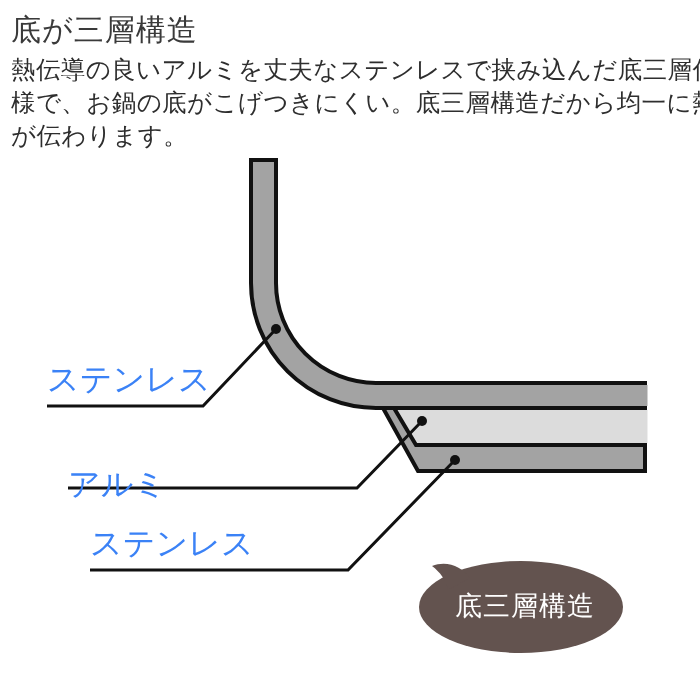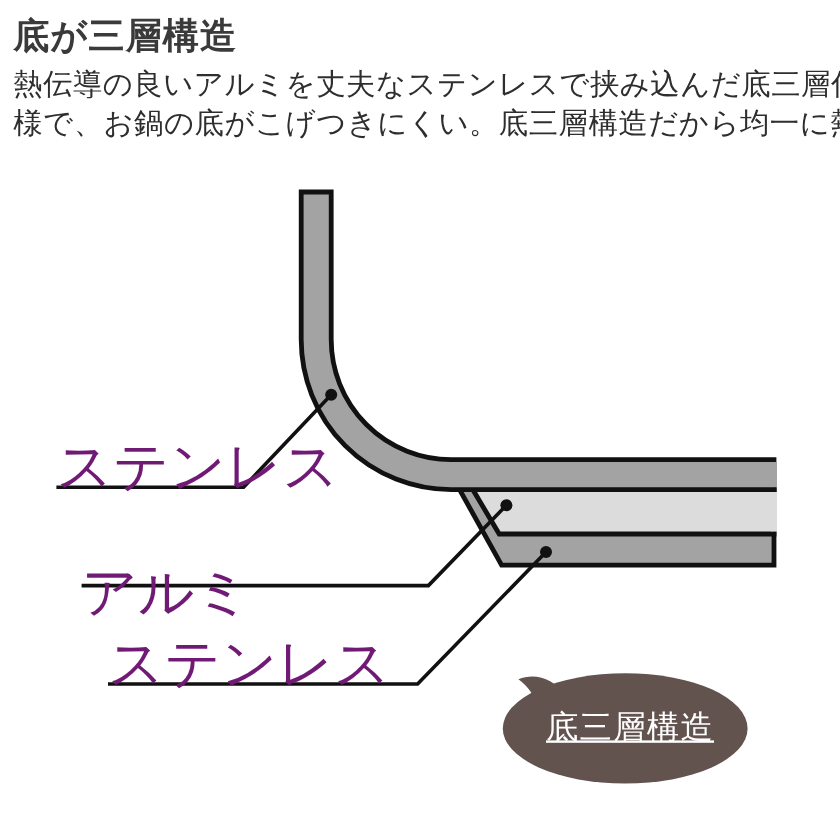--- a/index.html
+++ b/index.html
@@ -1,34 +1,35 @@
 <!DOCTYPE html>
 <html><head>
   <meta charset="utf-8">
   <style>
     html, body { margin: 0; padding: 0; background: #ffffff; }
     body { width: 700px; height: 700px; position: relative; overflow: hidden;
            font-family: "DejaVu Sans", "Liberation Sans", sans-serif; color: #333333; }
-    .title { position: absolute; left: 11px; top: 10px; font-size: 30px; font-weight: bold;
+    .title { position: absolute; left: 11px; top: 10px; font-size: 30px; font-weight: normal;
              letter-spacing: 1px; color: #3a3a3a; white-space: nowrap; }
     .desc { position: absolute; left: 11px; top: 53px; width: 690px; font-size: 24.5px;
             line-height: 33px; color: #2e2e2e; letter-spacing: 0.4px; }
     .desc div { white-space: nowrap; }
     svg.diagram { position: absolute; left: 0; top: 0; }
-    .label { position: absolute; font-size: 46px; color: #701a75; white-space: nowrap; letter-spacing: 0px; }
+    .label { position: absolute; font-size: 32px; color: #3b82f6; white-space: nowrap; letter-spacing: 0px; }
     .bubble-text { position: absolute; left: 440px; top: 588px; width: 170px; text-align: center;
-                   font-size: 27px; color: #ffffff; letter-spacing: 1px; white-space: nowrap; text-decoration: underline; }
+                   font-size: 27px; color: #ffffff; letter-spacing: 1px; white-space: nowrap; }
   </style>
 </head>
 <body>
 
 <div class="title">底が三層構造</div>
 <div class="desc">
   <div>熱伝導の良いアルミを丈夫なステンレスで挟み込んだ底三層仕</div>
   <div>様で、お鍋の底がこげつきにくい。底三層構造だから均一に熱</div>
+  <div>が伝わります。</div>
 </div>
 
 <svg class="diagram" width="700" height="700" viewBox="0 0 700 700">
 
   <path d="M383,408 L645,408 L645,471 L418,471 Z" fill="#a3a3a3" stroke="#111" stroke-width="4" stroke-linejoin="miter"></path>
 
   <path d="M394,408 L645,408 L645,445 L416,445 Z" fill="#dcdcdc" stroke="#111" stroke-width="4" stroke-linejoin="miter"></path>
 
   <path d="M251,160 L276,160 L276,283 A100,100 0 0 0 376,383 L645,383 L645,408 L376,408 A125,125 0 0 1 251,283 Z" fill="#a3a3a3" stroke="#111" stroke-width="4" stroke-linejoin="miter"></path>
 

